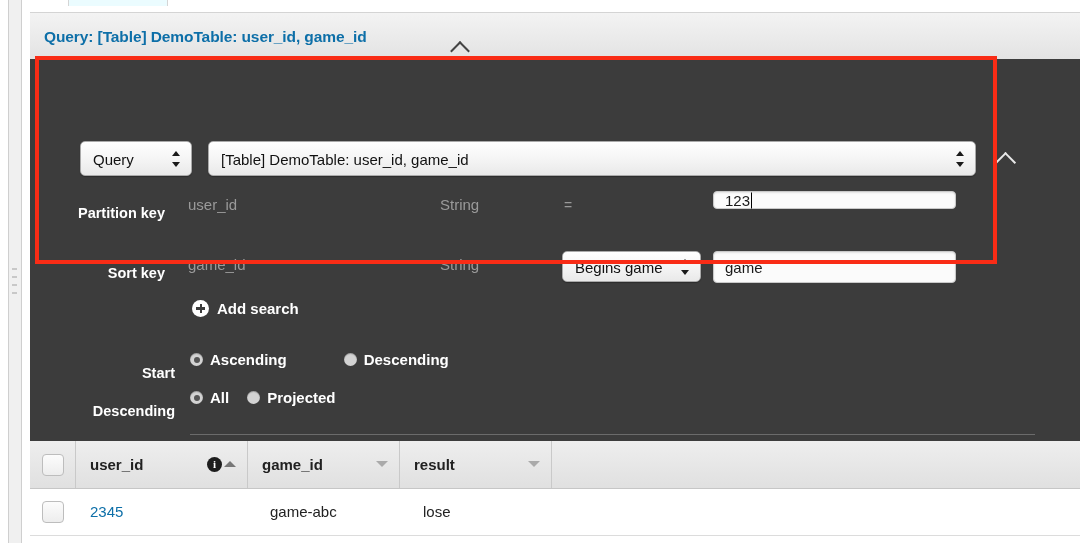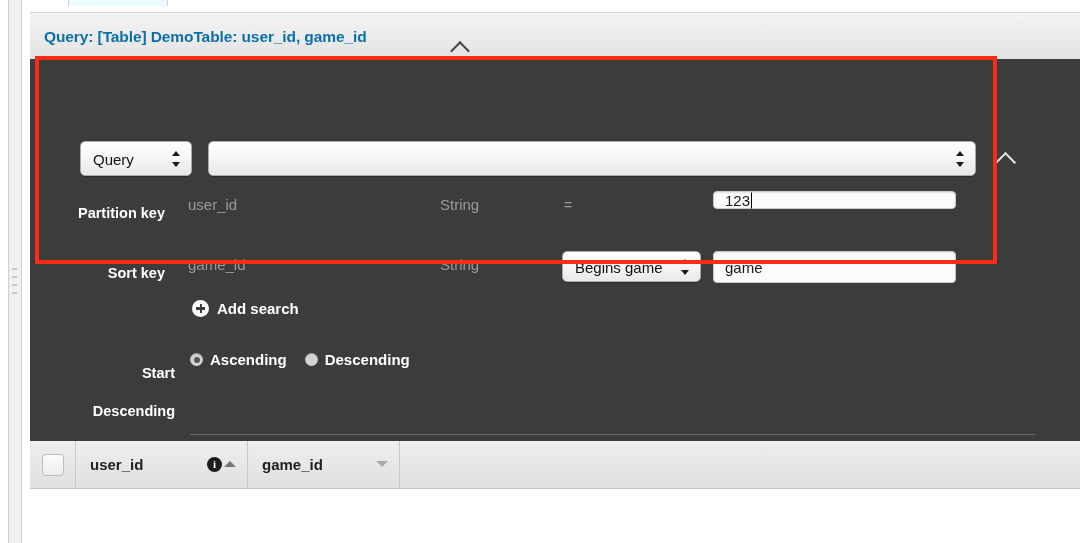--- a/index.html
+++ b/index.html
@@ -262,21 +262,21 @@
 
   
   #lbl-sort { left: 40px; top: 296px; width: 105px; }
   #lbl-attr { left: 28px; top: 334px; width: 117px; }
 
   .radio-row {
     position: absolute;
     display: flex;
     align-items: center;
   }
-  #row-sort { left: 160px; top: 292px; }
+  #row-sort { left: 160px; top: 292px; gap: 39px; }
   #row-attr { left: 160px; top: 330px; }
 
   .radio-opt {
     display: flex;
     align-items: center;
     margin-right: 18px;
     gap: 7px;
   }
   .radio-dot {
     width: 13px; height: 13px;
@@ -452,20 +452,21 @@
 
     <div class="sel" id="sel-mode">
       <span class="lbl">Query</span>
       <span class="arrows">
           <i class="up"></i>
           <i class="dn"></i>
         </span>
     </div>
 
     <div class="sel" id="sel-table">
+      <span class="lbl">[Table] DemoTable: user_id, game_id</span>
       <span class="arrows">
           <i class="up"></i>
           <i class="dn"></i>
         </span>
     </div>
 
     <div class="collapse-inner">
       <span class="c"></span>
     </div>
 
@@ -502,20 +503,30 @@
         <span class="radio-dot on"></span>
         <span class="rl">Ascending</span>
       </div>
       <div class="radio-opt">
         <span class="radio-dot"></span>
         <span class="rl">Descending</span>
       </div>
     </div>
 
     <div class="flabel" id="lbl-attr">Descending</div>
+    <div class="radio-row" id="row-attr">
+      <div class="radio-opt">
+        <span class="radio-dot on"></span>
+        <span class="rl">All</span>
+      </div>
+      <div class="radio-opt">
+        <span class="radio-dot"></span>
+        <span class="rl">Projected</span>
+      </div>
+    </div>
 
     <div class="divider"></div>
 
     <div class="btn-search">Start search</div>
   </div>
 
   <div class="red-box"></div>
 
   <div class="table-wrap">
     <div class="thead">
@@ -528,19 +539,29 @@
         <span class="tt">user_id</span>
         <span class="info-icon" style="left:131px;top:16px;">i</span>
         <span class="sorter asc" style="left:148px;"></span>
       </div>
 
       <div class="th" id="th-game">
         <span class="tt">game_id</span>
         <span class="sorter desc" style="left:128px;"></span>
       </div>
 
+      <div class="th" id="th-result">
+        <span class="tt">result</span>
+        <span class="sorter desc" style="left:128px;"></span>
+      </div>
 
       <div class="th" id="th-blank"></div>
     </div>
 
+    <div class="trow">
+      <span class="chk" id="chk-row"></span>
+      <span class="td" id="td-user">2345</span>
+      <span class="td" id="td-game">game-abc</span>
+      <span class="td" id="td-result">lose</span>
+    </div>
   </div>
 
 </div>
 
 </body></html>

